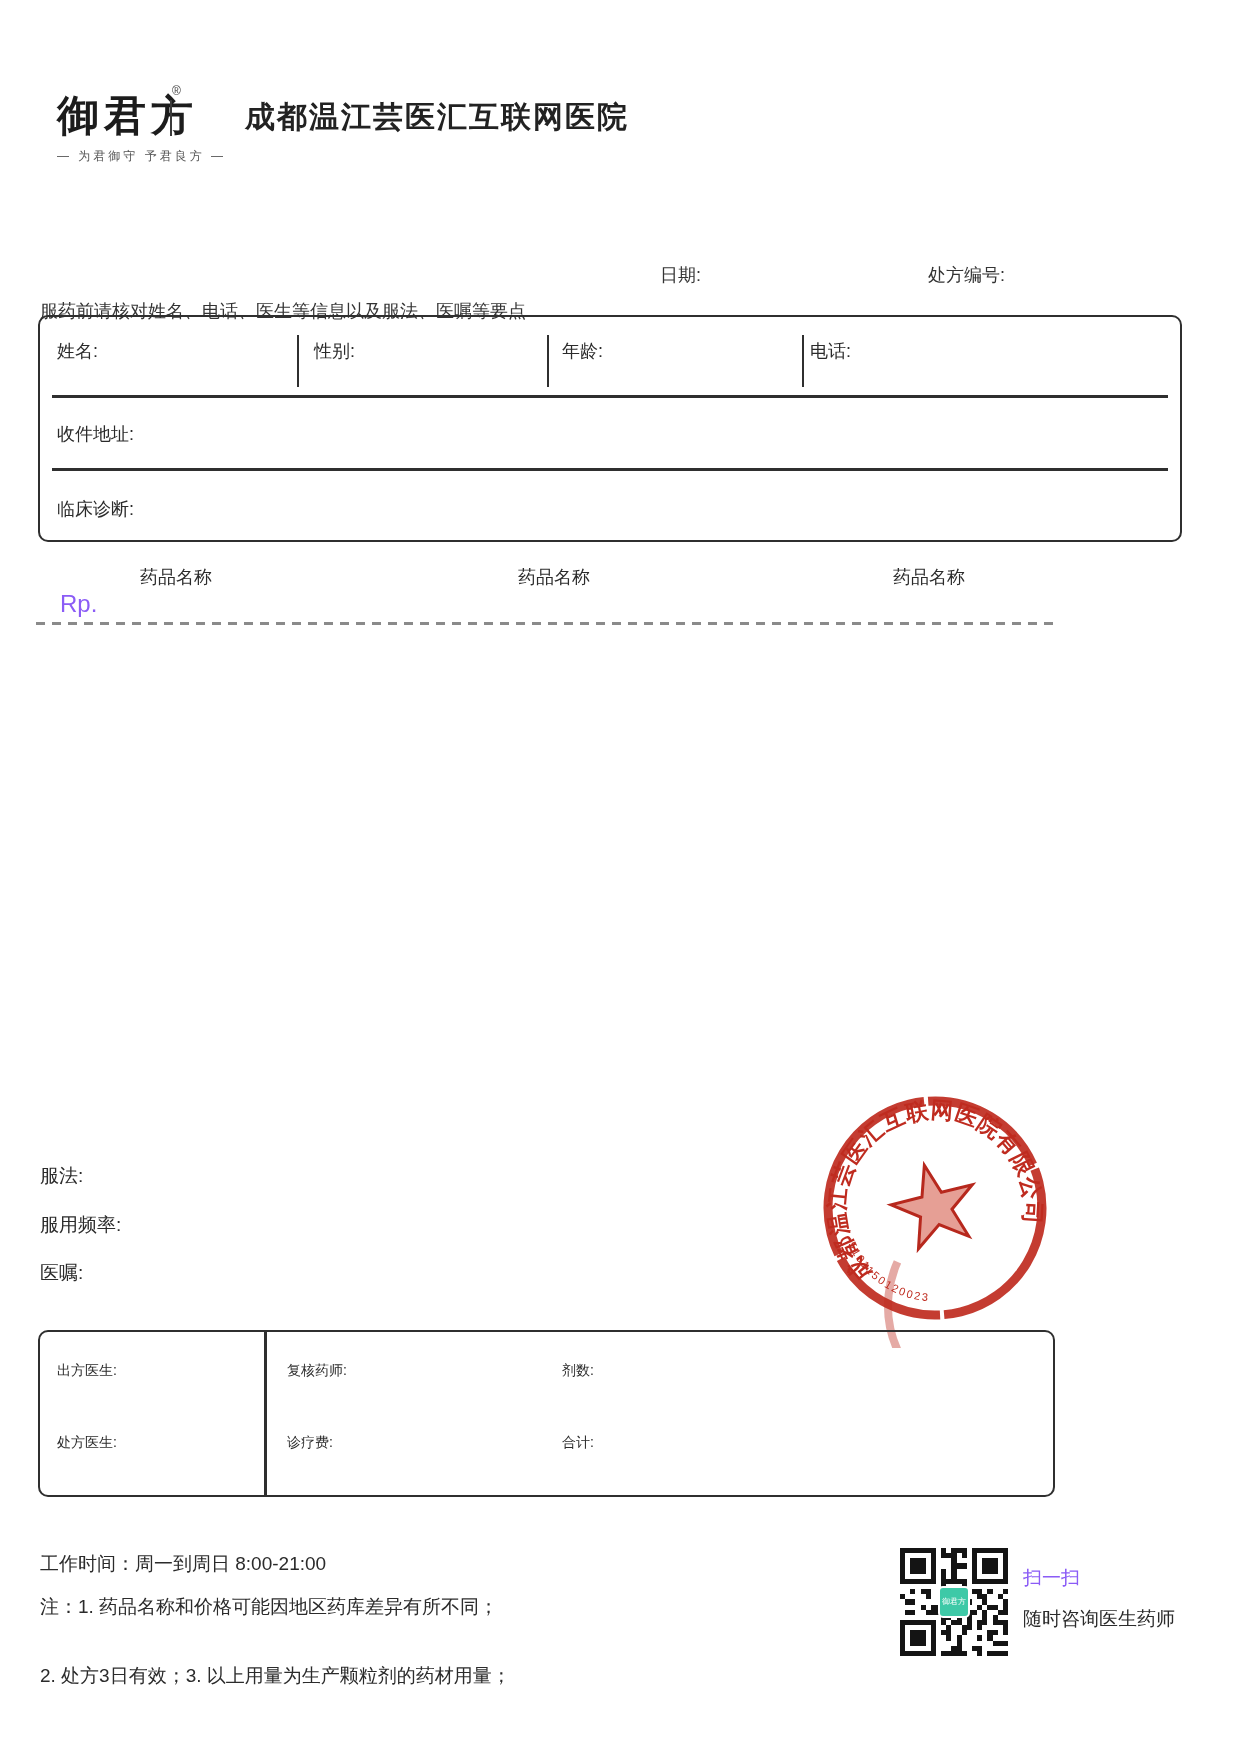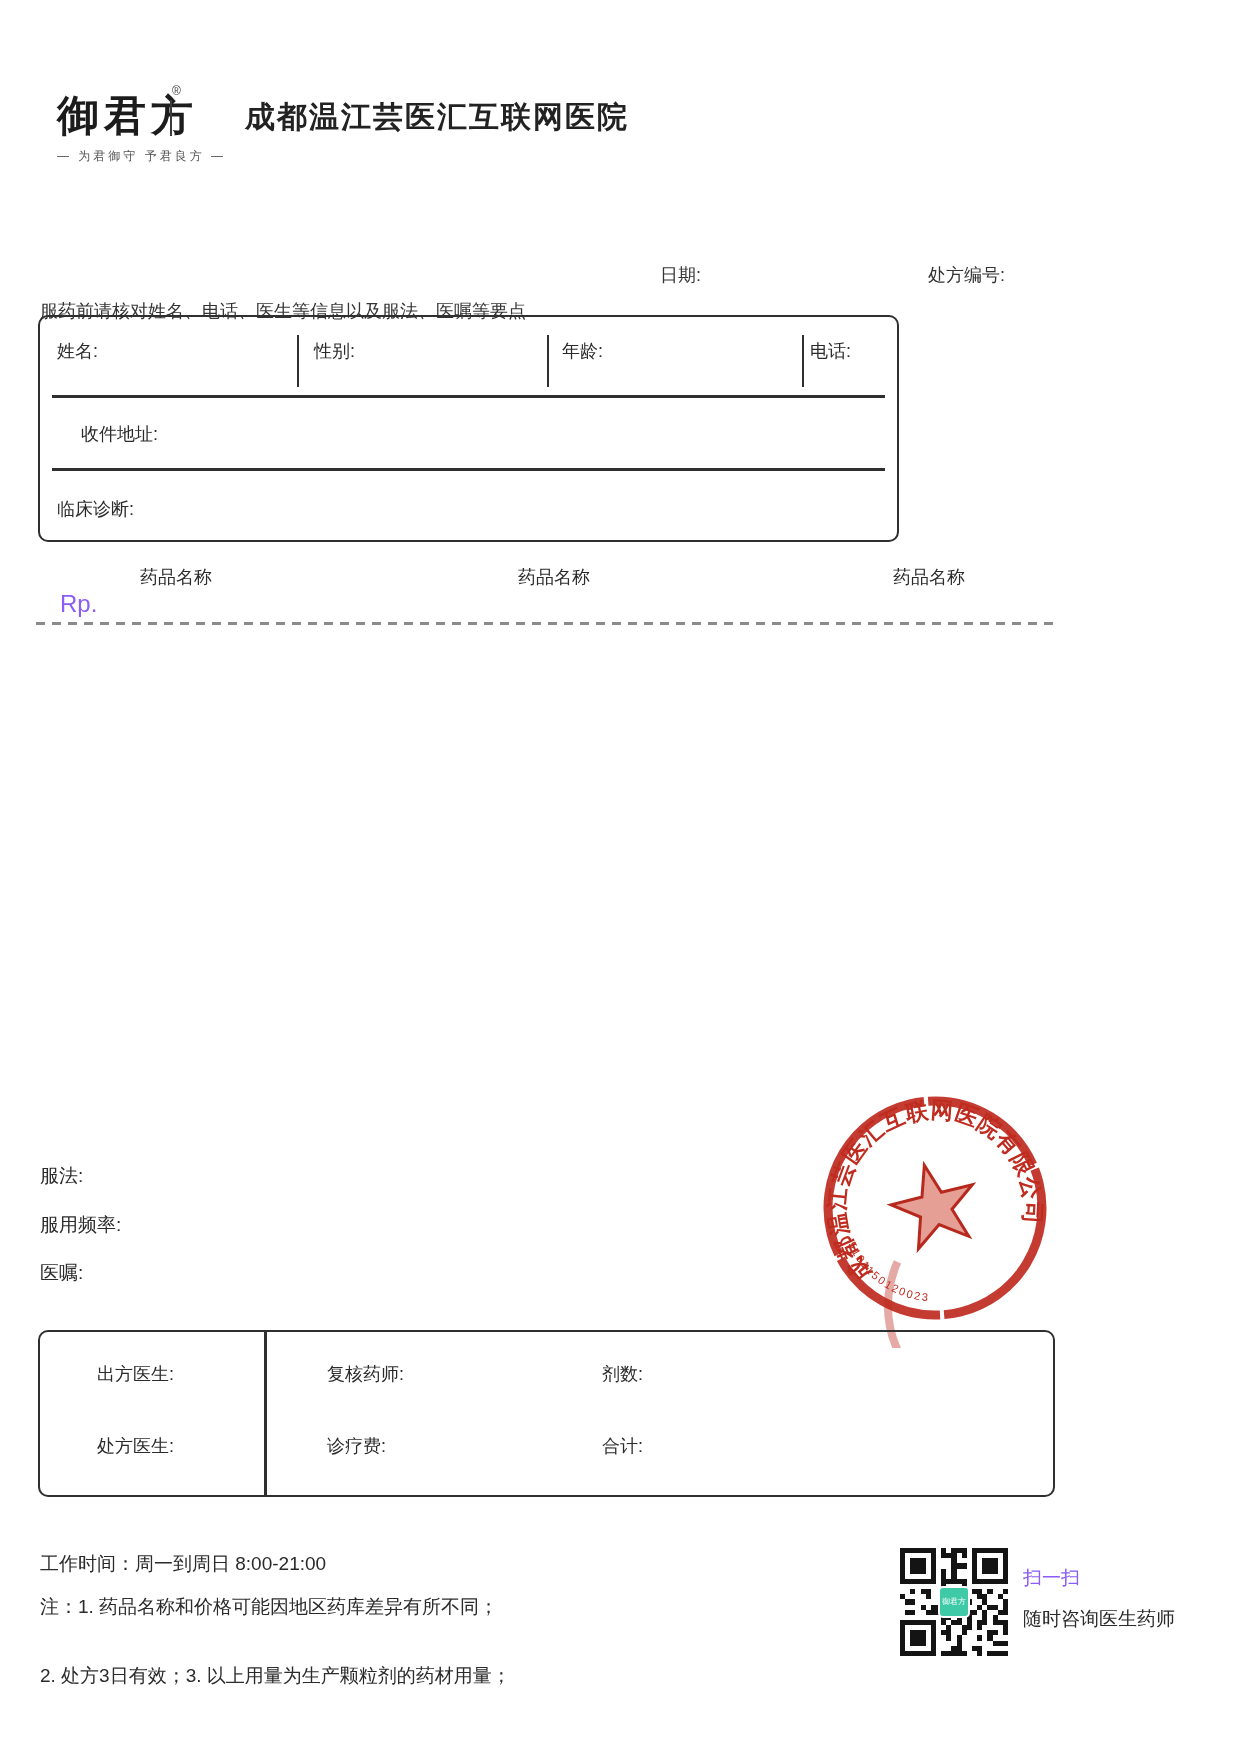--- a/index.html
+++ b/index.html
@@ -17,49 +17,49 @@
   .logo-bar { left: 170px; top: 100px; width: 2px; height: 36px; background: #3a3a3a; }
   .logo-tagline { left: 57px; top: 148px; font-size: 12px; color: #555; letter-spacing: 3px; }
   .hospital-title { left: 205px; top: 97px; font-size: 30px; font-weight: bold; color: #222; letter-spacing: 2px; margin-left: 40px; }
 
   
   .notice-text { left: 40px; top: 263px; font-size: 18px; color: #333; margin-top: 36px; }
   .date-label { left: 660px; top: 263px; font-size: 18px; color: #333; }
   .rx-number-label { left: 928px; top: 263px; font-size: 18px; color: #333; }
 
   
-  .patient-box { left: 38px; top: 315px; width: 861px; height: 227px; border: 2.5px solid #2f2f2f; border-radius: 10px; }
+  .patient-box { left: 38px; top: 315px; width: 1144px; height: 227px; border: 2.5px solid #2f2f2f; border-radius: 10px; }
   .pf-label { position: absolute; top: 22px; font-size: 18px; color: #2b2b2b; }
   .pf-0 { left: 17px; } .pf-1 { left: 274px; } .pf-2 { left: 522px; } .pf-3 { left: 770px; }
   .pf-div { position: absolute; top: 18px; width: 2px; height: 52px; background: #2f2f2f; }
   .pfd-0 { left: 257px; } .pfd-1 { left: 507px; } .pfd-2 { left: 762px; }
   .p-hline { position: absolute; left: 12px; right: 12px; height: 2.5px; background: #2f2f2f; }
   .p-hline1 { top: 78px; } .p-hline2 { top: 151px; }
-  .address-label { position: absolute; left: 17px; top: 105px; font-size: 18px; color: #2b2b2b; margin-left: 24px; }
+  .address-label { position: absolute; left: 17px; top: 105px; font-size: 18px; color: #2b2b2b; }
   .diagnosis-label { position: absolute; left: 17px; top: 180px; font-size: 18px; color: #2b2b2b; }
 
   
   .rp-label { left: 60px; top: 590px; font-size: 24px; color: #8b5cf6; }
   .drug-col { top: 565px; font-size: 18px; color: #2b2b2b; }
   .dc-0 { left: 140px; } .dc-1 { left: 518px; } .dc-2 { left: 893px; }
   .dashed-line { left: 36px; top: 622px; width: 1020px; height: 3px;
     background: repeating-linear-gradient(90deg, #8a8a8a 0 9px, transparent 9px 16px); }
 
   
   .method-label { left: 40px; top: 1163px; font-size: 19px; }
   .frequency-label { left: 40px; top: 1212px; font-size: 19px; }
   .advice-label { left: 40px; top: 1260px; font-size: 19px; }
 
   
   .stamp { left: 790px; top: 1058px; width: 290px; height: 290px; pointer-events: none; }
 
   
   .sig-table { left: 38px; top: 1330px; width: 1017px; height: 167px; border: 2.5px solid #2f2f2f; border-radius: 10px; }
   .sig-vdiv { position: absolute; left: 224px; top: 0; bottom: 0; width: 2.5px; background: #2f2f2f; }
-  .sig-label { position: absolute; font-size: 18px; color: #2b2b2b; margin-left: 40px; }
+  .sig-label { position: absolute; font-size: 14px; color: #2b2b2b; }
   .sr1 { top: 30px; } .sr2 { top: 102px; }
   .sc-0 { left: 17px; } .sc-1 { left: 247px; } .sc-2 { left: 522px; }
 
   
   .work-hours { left: 40px; top: 1551px; font-size: 19px; color: #2b2b2b; }
   .note-line1 { left: 40px; top: 1594px; font-size: 19px; color: #2b2b2b; }
   .note-line2 { left: 40px; top: 1637px; font-size: 19px; color: #2b2b2b; margin-top: 26px; }
   .qr-box { left: 900px; top: 1548px; width: 108px; height: 108px; }
   .qr-box svg { width: 108px; height: 108px; display: block; }
   .qr-badge { position: absolute; left: 38px; top: 38px; width: 32px; height: 32px; background: #3ec9a7;

